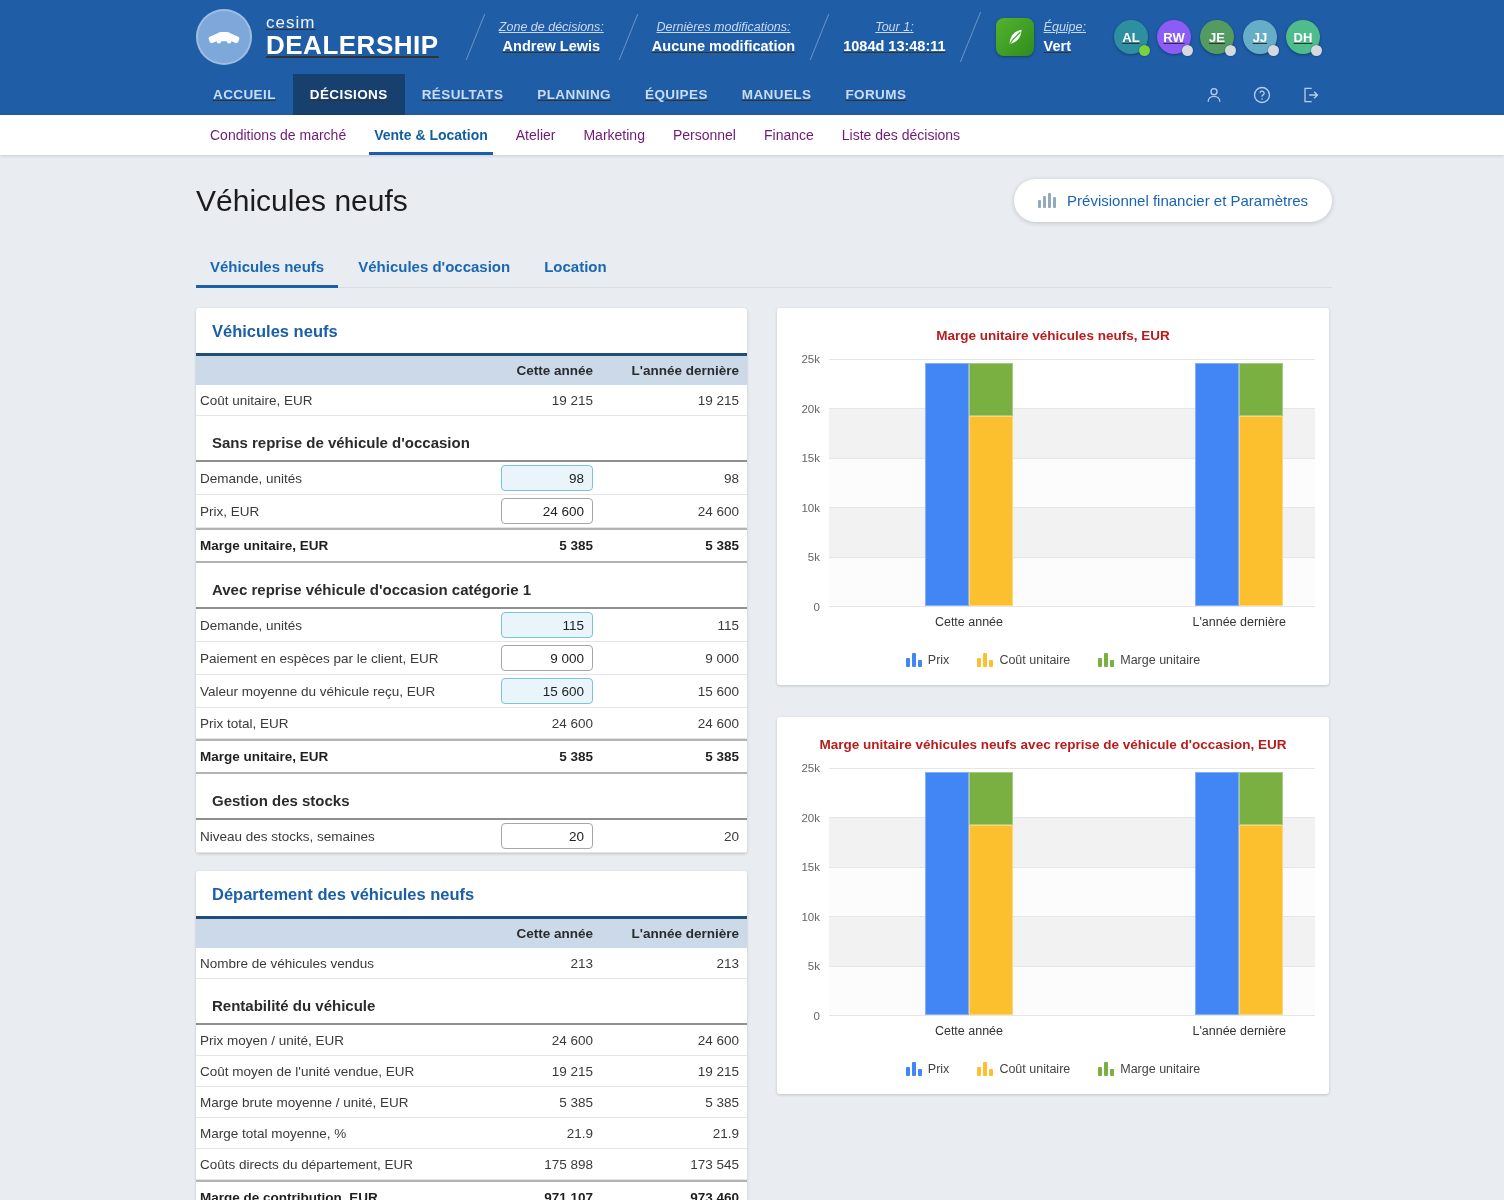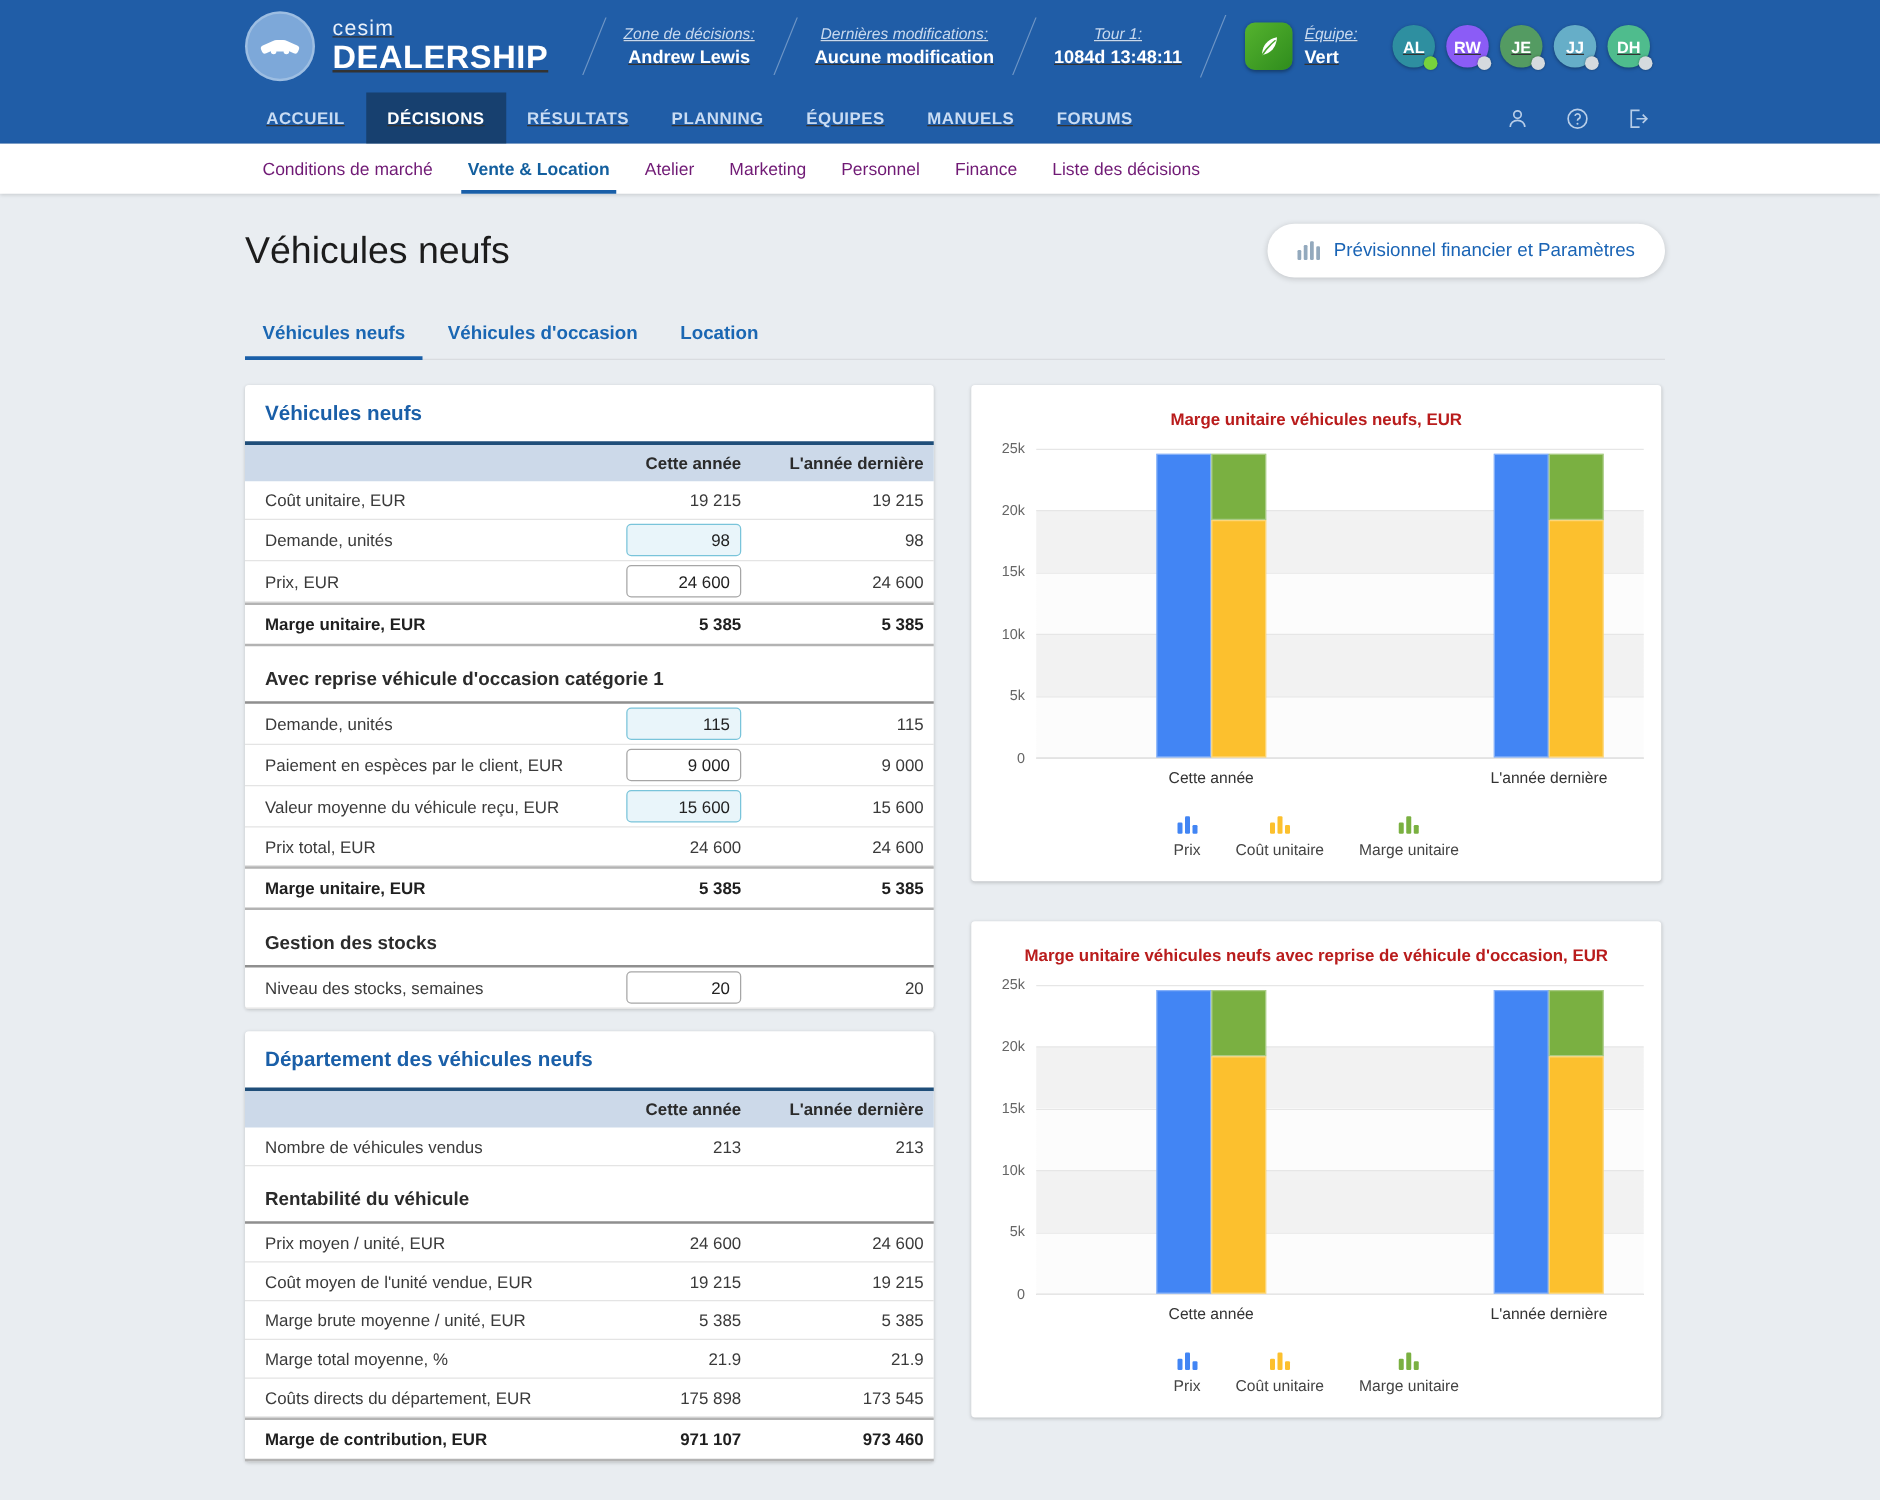--- a/index.html
+++ b/index.html
@@ -123,21 +123,21 @@
   .t-head {
     display: flex; align-items: center; background: #ccd9e9;
     font-weight: 700; color: #2b2b2b; font-size: 13.5px;
     padding: 7px 8px 7px 16px;
   }
   .t-label { flex: 1; }
   .t-col { width: 140px; display: flex; justify-content: flex-end; align-items: center; text-align: right; }
   .t-col2 { width: 146px; }
   .t-row {
     display: flex; align-items: center; min-height: 31px;
-    padding: 3px 8px 3px 16px; border-bottom: 1px solid #e4e4e4;
+    padding: 3px 8px 3px 4px; border-bottom: 1px solid #e4e4e4;
     font-size: 13.5px; color: #3a3a3a;
   }
   .t-row.t-total {
     font-weight: 700; color: #1f1f1f; min-height: 35px;
     border-top: 2px solid #b3b3b3; border-bottom: 2px solid #b3b3b3;
   }
   .t-section {
     font-weight: 700; font-size: 15px; color: #2b2b2b;
     padding: 18px 16px 9px; border-bottom: 2px solid #8f8f8f;
   }
@@ -162,21 +162,21 @@
   }
   .gridline { position: absolute; left: 0; right: 0; height: 1px; background: #e6e6e6; }
   .bar-group { position: absolute; bottom: 0; height: 100%; display: flex; align-items: flex-end; transform: translateX(-50%); }
   .bar-stack { width: 44px; height: 100%; display: flex; flex-direction: column; justify-content: flex-end; }
   .bar-seg { width: 100%; box-shadow: inset 0 0 0 1px rgba(255,255,255,.35); }
   .x-label {
     position: absolute; top: 100%; margin-top: 9px; transform: translateX(-50%);
     font-size: 12.5px; color: #333; white-space: nowrap;
   }
   .legend { display: flex; justify-content: center; gap: 28px; margin-top: 46px; }
-  .legend-item { display: flex; align-items: center; gap: 6px; font-size: 12.5px; color: #444; cursor: pointer; flex-direction: column; }
+  .legend-item { display: flex; align-items: flex-end; gap: 6px; font-size: 12.5px; color: #444; cursor: pointer; }
   .legend-icon { display: flex; align-items: flex-end; gap: 2px; height: 14px; }
   .legend-icon i { display: block; width: 4px; border-radius: 1px; }
 </style>
 </head>
 <body>
 
 <div class="header">
   <div class="header-top">
     <div class="brand">
       <div class="logo-circle">
@@ -313,20 +313,21 @@
           <div class="t-head">
             <div class="t-label"></div>
             <div class="t-col">Cette année</div>
             <div class="t-col t-col2">L'année dernière</div>
           </div>
           <div class="t-row">
             <div class="t-label">Coût unitaire, EUR</div>
             <div class="t-col">19 215</div>
             <div class="t-col t-col2">19 215</div>
           </div>
+          <div class="t-section">Sans reprise de véhicule d'occasion</div>
           <div class="t-row">
             <div class="t-label">Demande, unités</div>
             <div class="t-col">
               <input class="cell-input ro" readonly="" value="98" style="">
             </div>
             <div class="t-col t-col2">98</div>
           </div>
           <div class="t-row">
             <div class="t-label">Prix, EUR</div>
             <div class="t-col">

